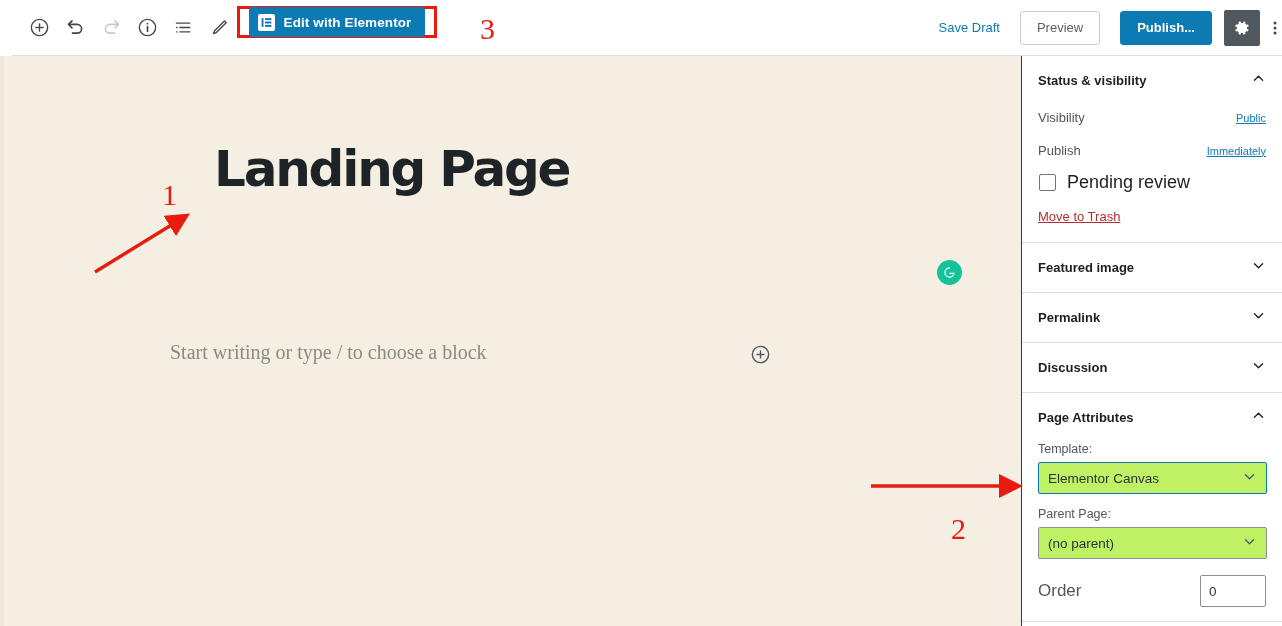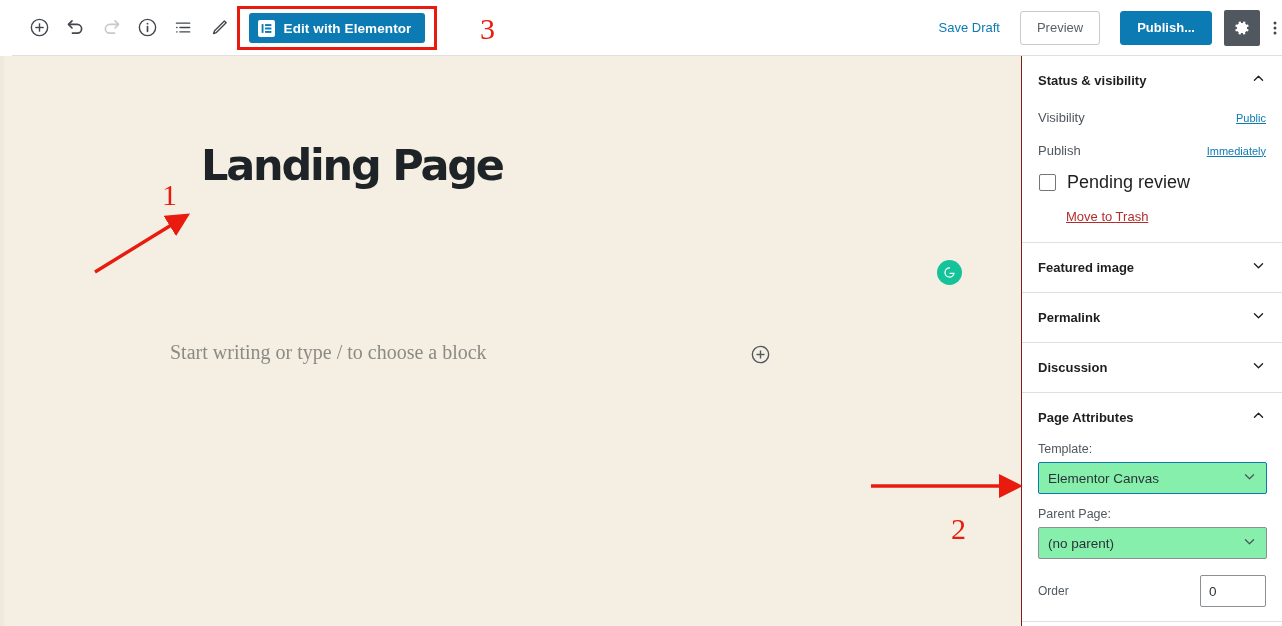--- a/index.html
+++ b/index.html
@@ -34,21 +34,21 @@
     display: flex; align-items: center; justify-content: center;
     background: transparent; border: none; cursor: pointer;
     color: #43474d;
   }
   .icon-btn svg { display: block; }
   .icon-btn.disabled { color: #c6c9cd; cursor: default; }
 
   
   .elementor-wrap {
     position: absolute; left: 237px; top: 6px;
-    width: 200px; height: 44px;
+    width: 200px; height: 32px;
     border: 3px solid #e81b0e;
     background: #ffffff;
     display: flex; align-items: center; justify-content: center;
     z-index: 21;
   }
   .elementor-btn {
     display: flex; align-items: center; gap: 9px;
     background: #0c7bb3;
     color: #ffffff;
     height: 30px;
@@ -109,24 +109,24 @@
     background: #f4efe2;
     overflow: hidden;
   }
   .canvas-edge {
     position: absolute; left: 0; top: 0;
     width: 4px; height: 100%;
     background: #efe9dc;
   }
   .post-title {
     position: absolute;
-    left: 201px; top: 86px;
+    left: 214px; top: 86px;
     width: 700px;
     font-family: "DejaVu Sans", sans-serif;
-    font-size: 43px;
+    font-size: 50px;
     font-weight: bold;
     letter-spacing: -2.2px;
     color: #1e2327;
     line-height: 1.08;
     white-space: nowrap;
   }
   .block-placeholder {
     position: absolute;
     left: 170px; top: 285px;
     font-family: "Liberation Serif", "DejaVu Serif", serif;
@@ -187,52 +187,52 @@
   .chk {
     width: 17px; height: 17px;
     border: 1px solid #757575; border-radius: 2px;
     background: #ffffff; cursor: pointer; flex: 0 0 auto;
   }
   .chk-label { font-size: 18px; color: #1e1e1e; }
   .trash-link {
     font-size: 13px; color: #b32d2e;
     text-decoration: underline; cursor: pointer;
     background: none; border: none; padding: 0 0 4px 0;
-    display: inline-block; font-family: inherit; margin-left: 28px;
+    display: inline-block; font-family: inherit;
   }
 
   .field-label {
     font-size: 12.5px; color: #50575e;
     margin-bottom: 6px; display: block;
   }
   .select-box {
     position: relative;
     width: 229px; height: 32px;
     border: 1px solid #8c8f94; border-radius: 2px;
-    background: #86efac;
+    background: #bef264;
     display: flex; align-items: center;
     padding: 0 30px 0 9px;
     font-size: 13.5px; color: #2c3338;
     cursor: pointer;
     margin-bottom: 13px;
   }
   .select-box.focused {
     border: 1.5px solid #0c7bb3;
     color: #2c3338;
   }
   .select-chev {
     position: absolute; right: 9px; top: 50%;
     transform: translateY(-50%);
     color: #50575e; display: block;
   }
   .order-row {
     display: flex; align-items: center; justify-content: space-between;
     padding-top: 3px;
   }
-  .order-label { font-size: 12px; color: #50575e; }
+  .order-label { font-size: 17px; color: #50575e; }
   .order-input {
     width: 66px; height: 32px;
     border: 1px solid #8c8f94; border-radius: 2px;
     background: #ffffff;
     font-size: 13.5px; color: #2c3338;
     padding: 0 8px;
     font-family: inherit;
   }
 
   

